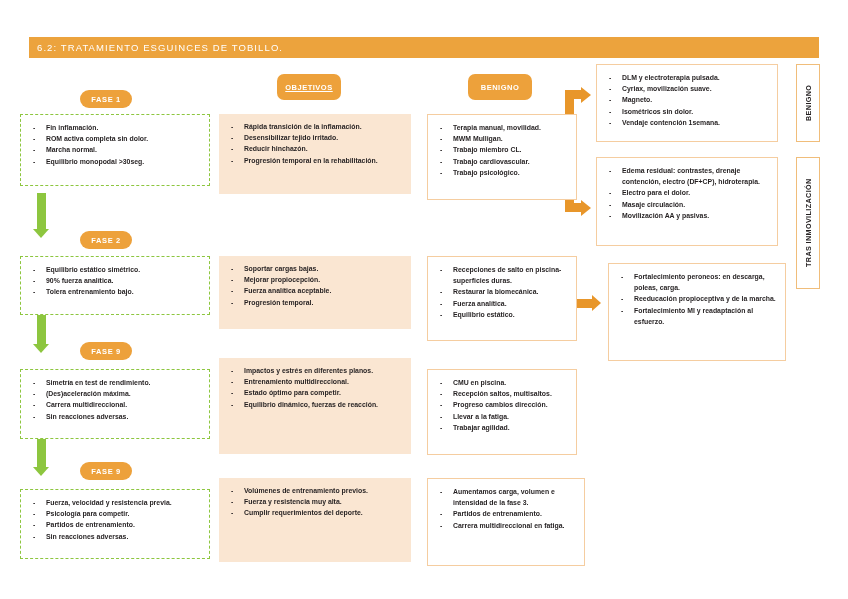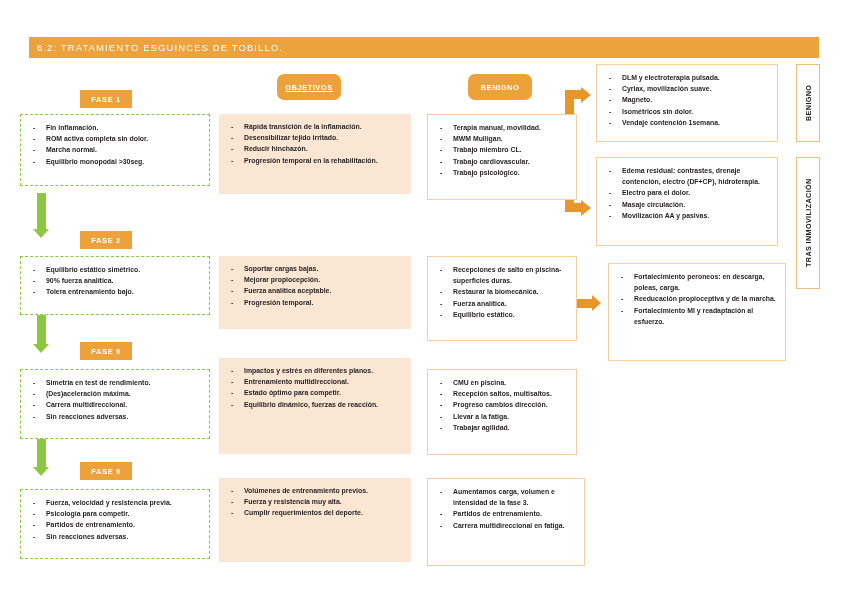--- a/index.html
+++ b/index.html
@@ -22,21 +22,21 @@
     display:flex;align-items:center;
     padding-left:8px;
     font-weight:400;
   }
 
   
   .chip{
     background:#eda13b;color:#ffffff;
     font-size:7.5px;font-weight:bold;letter-spacing:.6px;
     display:flex;align-items:center;justify-content:center;
-    border-radius:0;
+    border-radius:9px;
   }
   .chip-head{
     background:#eda13b;color:#ffffff;
     font-size:7.5px;font-weight:bold;letter-spacing:.5px;
     display:flex;align-items:center;justify-content:center;
     border-radius:7px;
   }
   .box-green{
     border:1.3px dashed #8dc63f;
     background:#ffffff;

